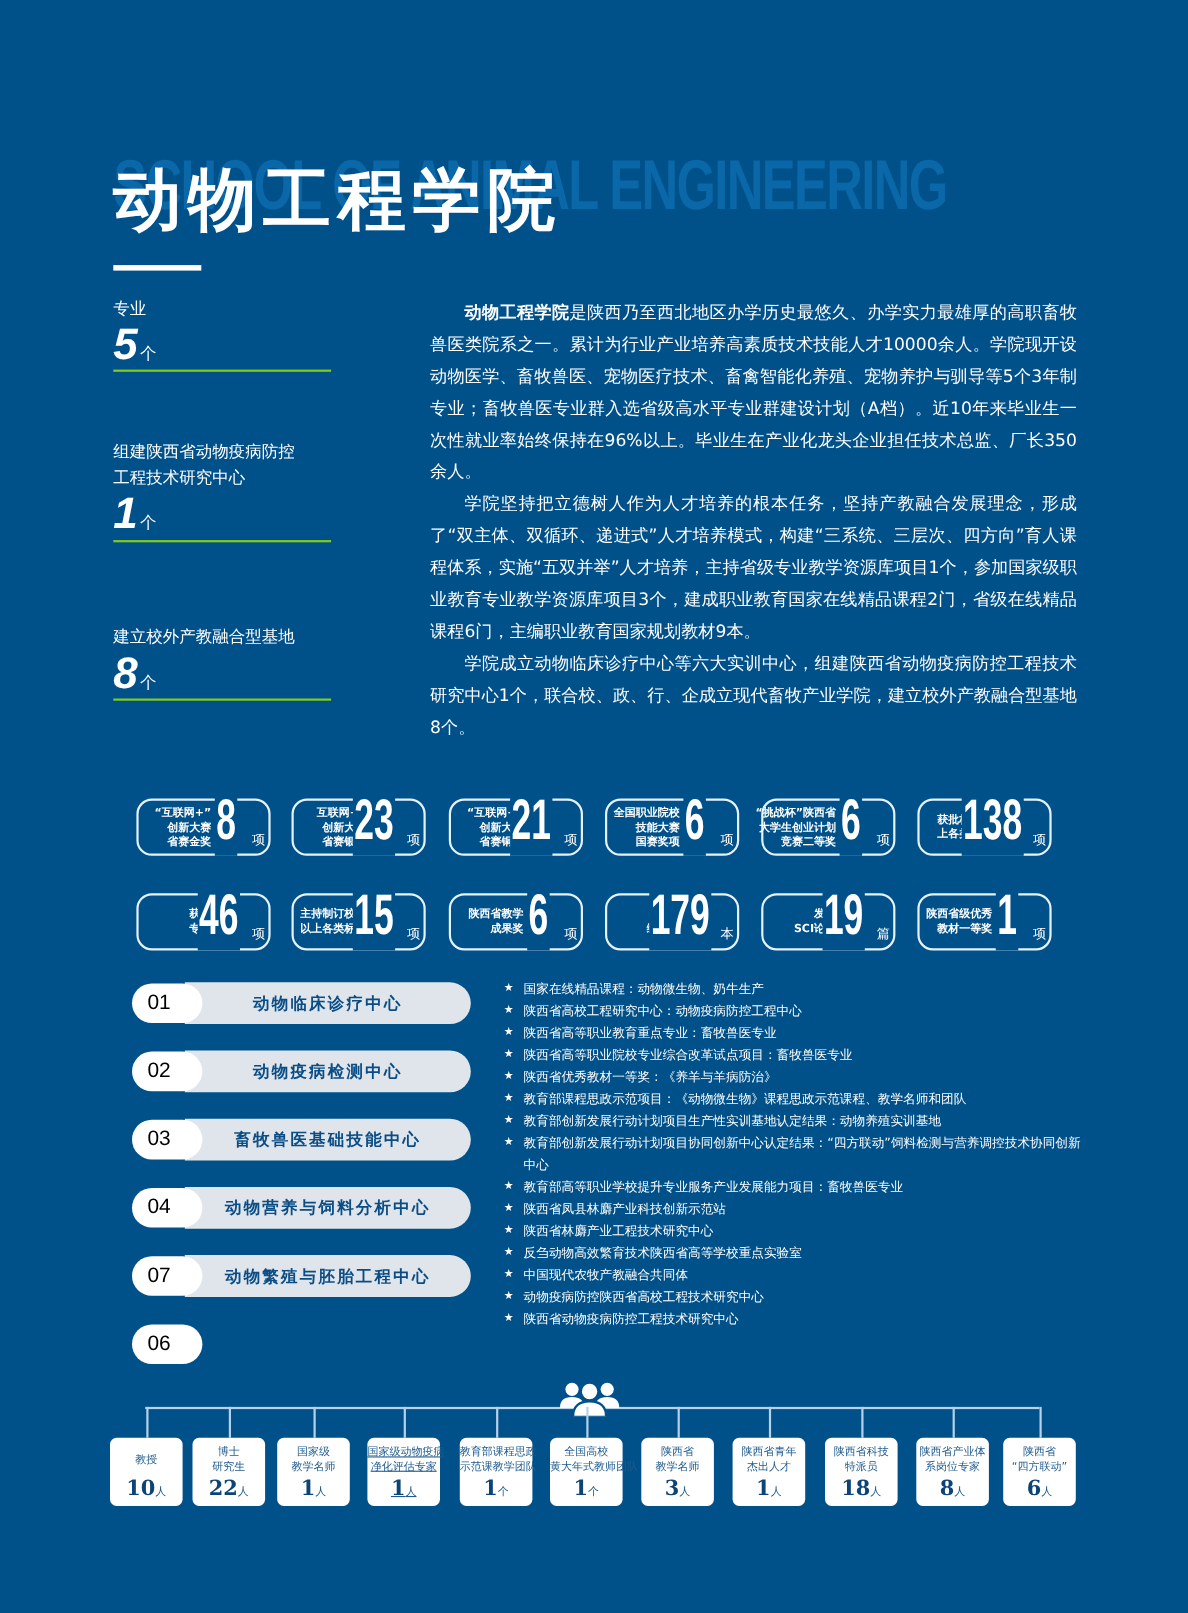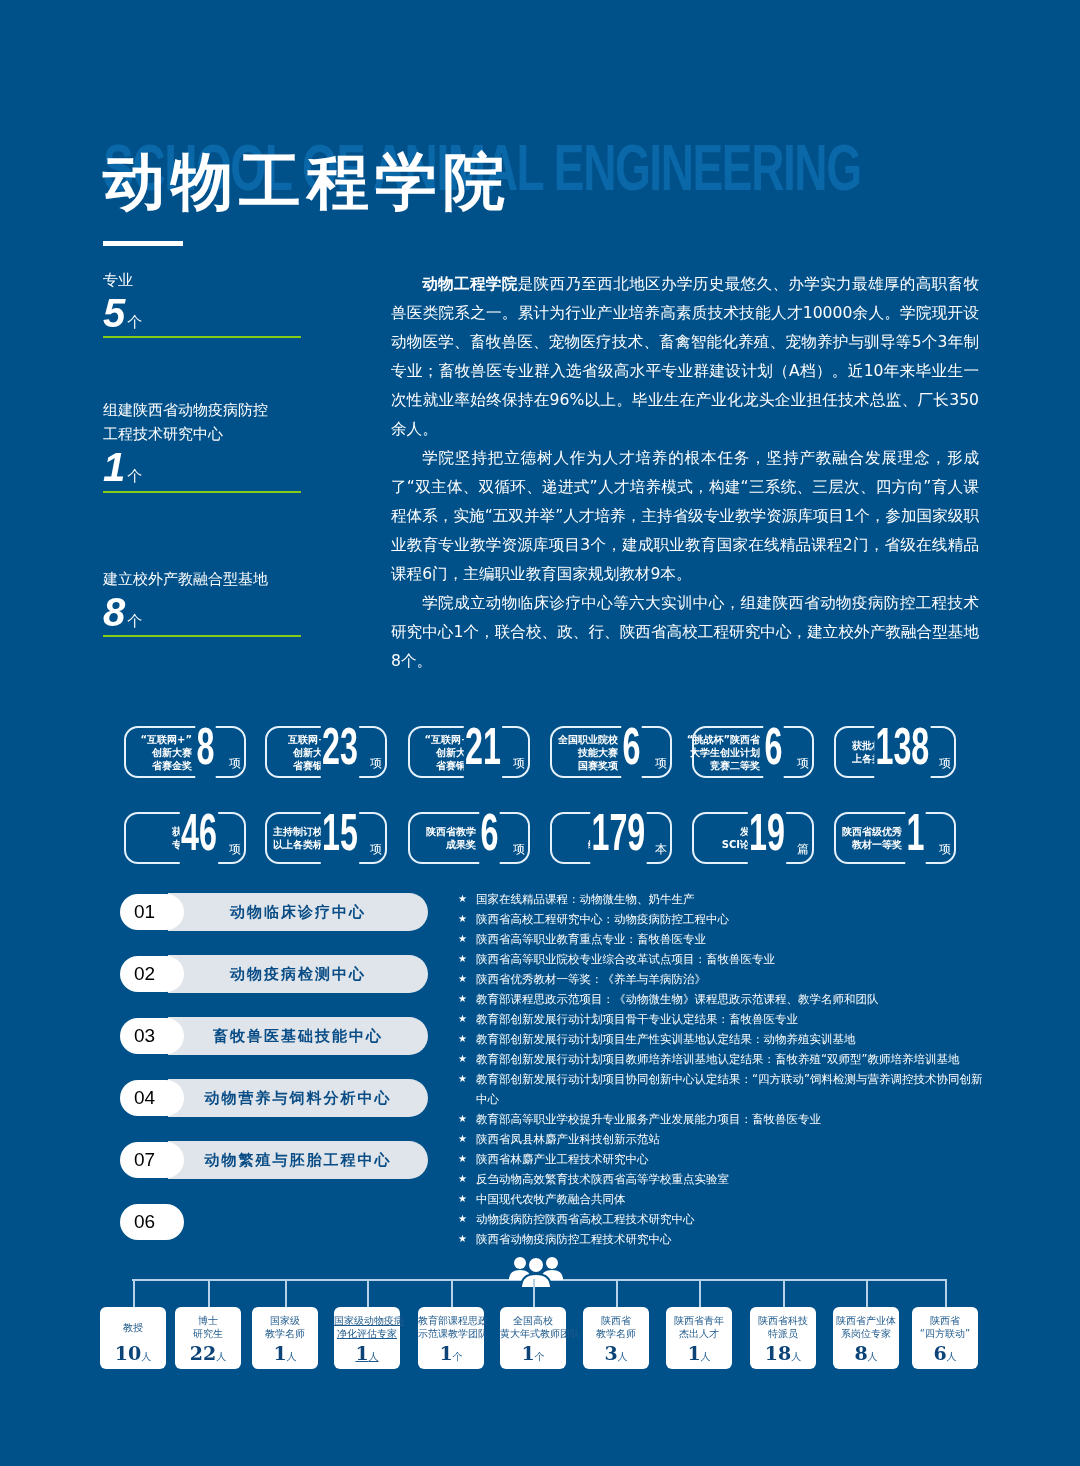--- a/index.html
+++ b/index.html
@@ -54,21 +54,21 @@
   <div><span class="stat-num">1</span><span class="stat-unit">个</span></div>
 </div>
 <div class="abs stat-block" style="top:567px;height:68px;">
   <div class="stat-label">建立校外产教融合型基地</div>
   <div><span class="stat-num">8</span><span class="stat-unit">个</span></div>
 </div>
 
 <div class="abs intro">
   <p><b>动物工程学院</b><span>是陕西乃至西北地区办学历史最悠久、办学实力最雄厚的高职畜牧兽医类院系之一。累计为行业产业培养高素质技术技能人才10000余人。学院现开设动物医学、畜牧兽医、宠物医疗技术、畜禽智能化养殖、宠物养护与驯导等5个3年制专业；畜牧兽医专业群入选省级高水平专业群建设计划（A档）。近10年来毕业生一次性就业率始终保持在96%以上。毕业生在产业化龙头企业担任技术总监、厂长350余人。</span></p>
   <p>学院坚持把立德树人作为人才培养的根本任务，坚持产教融合发展理念，形成了“双主体、双循环、递进式”人才培养模式，构建“三系统、三层次、四方向”育人课程体系，实施“五双并举”人才培养，主持省级专业教学资源库项目1个，参加国家级职业教育专业教学资源库项目3个，建成职业教育国家在线精品课程2门，省级在线精品课程6门，主编职业教育国家规划教材9本。</p>
-  <p>学院成立动物临床诊疗中心等六大实训中心，组建陕西省动物疫病防控工程技术研究中心1个，联合校、政、行、陕西省高校工程研究中心，建立校外产教融合型基地8个。</p>
+  <p>学院成立动物临床诊疗中心等六大实训中心，组建陕西省动物疫病防控工程技术研究中心1个，联合校、政、行、企成立现代畜牧产业学院，建立校外产教融合型基地8个。</p>
 </div>
 
 <div id="awards">
     <div class="abs award" style="left: 124px; top: 726px;">
       <div class="lbl">
         <span>“互联网+”</span>
         <span>创新大赛</span>
         <span>省赛金奖</span>
       </div>
       <div class="num" style="right: 22px;">8</div>
@@ -194,23 +194,21 @@
     </div>
   </div>
 
 <ul class="abs honors" id="honors">
     <li>国家在线精品课程：动物微生物、奶牛生产</li>
     <li>陕西省高校工程研究中心：动物疫病防控工程中心</li>
     <li>陕西省高等职业教育重点专业：畜牧兽医专业</li>
     <li>陕西省高等职业院校专业综合改革试点项目：畜牧兽医专业</li>
     <li>陕西省优秀教材一等奖：《养羊与羊病防治》</li>
     <li>教育部课程思政示范项目：《动物微生物》课程思政示范课程、教学名师和团队</li>
-    <li>教育部创新发展行动计划项目骨干专业认定结果：畜牧兽医专业</li>
     <li>教育部创新发展行动计划项目生产性实训基地认定结果：动物养殖实训基地</li>
-    <li>教育部创新发展行动计划项目教师培养培训基地认定结果：畜牧养殖“双师型”教师培养培训基地</li>
     <li>教育部创新发展行动计划项目协同创新中心认定结果：“四方联动”饲料检测与营养调控技术协同创新中心</li>
     <li>教育部高等职业学校提升专业服务产业发展能力项目：畜牧兽医专业</li>
     <li>陕西省凤县林麝产业科技创新示范站</li>
     <li>陕西省林麝产业工程技术研究中心</li>
     <li>反刍动物高效繁育技术陕西省高等学校重点实验室</li>
     <li>中国现代农牧产教融合共同体</li>
     <li>动物疫病防控陕西省高校工程技术研究中心</li>
     <li>陕西省动物疫病防控工程技术研究中心</li>
   </ul>
 

